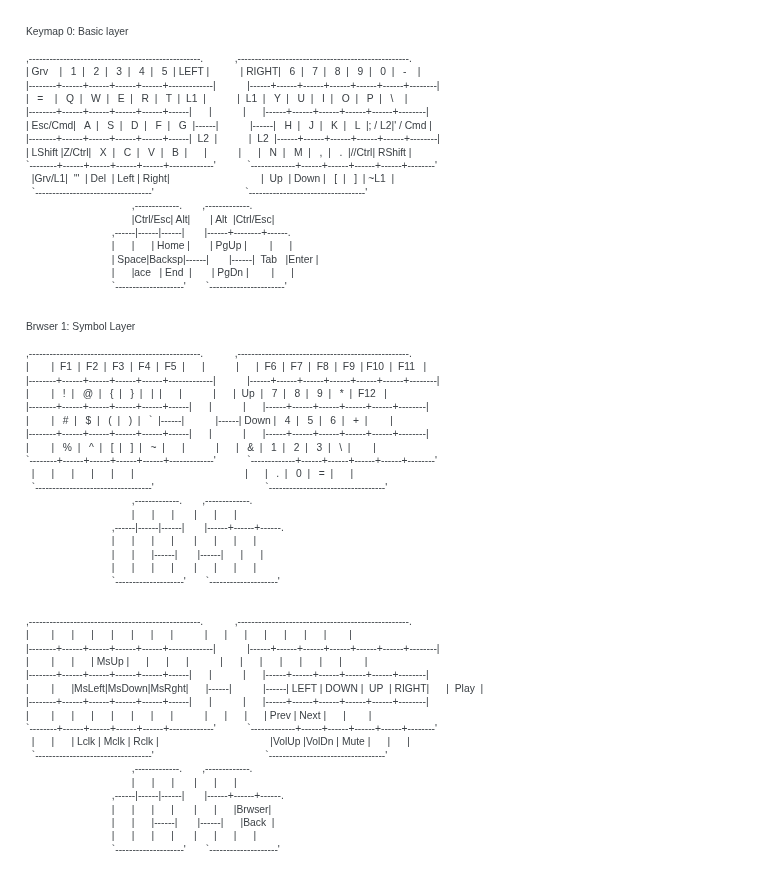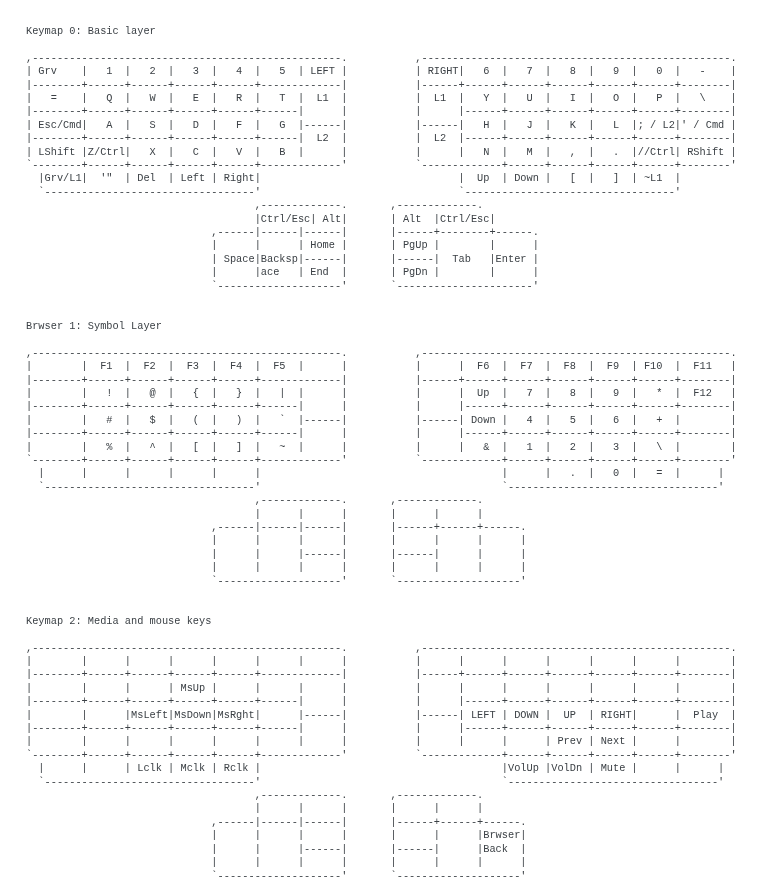--- a/index.html
+++ b/index.html
@@ -13,21 +13,21 @@
     height: 883px;
     overflow: hidden;
     background: #ffffff;
     box-sizing: border-box;
   }
   .doc {
     padding: 25px 0 0 26px;
   }
   pre {
     margin: 0;
-    font-family: Liberation Mono, monospace;
+    font-family: Liberation Sans, sans-serif;
     font-size: 10.3px;
     line-height: 13.4px;
     color: #3b4045;
     white-space: pre;
     letter-spacing: 0;
   }
   .keymap-section {
     margin-bottom: 26.8px; 
   }
   .keymap-section:last-child {
@@ -81,21 +81,20 @@
                                      ,-------------.       ,-------------.
                                      |      |      |       |      |      |
                               ,------|------|------|       |------+------+------.
                               |      |      |      |       |      |      |      |
                               |      |      |------|       |------|      |      |
                               |      |      |      |       |      |      |      |
                               `--------------------'       `--------------------'</pre>
     </section>
 
     <section class="keymap-section">
-      <pre class="keymap-title">Keymap 2: Media and mouse keys</pre>
       <pre class="keymap-diagram">,--------------------------------------------------.           ,--------------------------------------------------.
 |        |      |      |      |      |      |      |           |      |      |      |      |      |      |        |
 |--------+------+------+------+------+-------------|           |------+------+------+------+------+------+--------|
 |        |      |      | MsUp |      |      |      |           |      |      |      |      |      |      |        |
 |--------+------+------+------+------+------|      |           |      |------+------+------+------+------+--------|
 |        |      |MsLeft|MsDown|MsRght|      |------|           |------| LEFT | DOWN |  UP  | RIGHT|      |  Play  |
 |--------+------+------+------+------+------|      |           |      |------+------+------+------+------+--------|
 |        |      |      |      |      |      |      |           |      |      |      | Prev | Next |      |        |
 `--------+------+------+------+------+-------------'           `-------------+------+------+------+------+--------'
   |      |      | Lclk | Mclk | Rclk |                                       |VolUp |VolDn | Mute |      |      |

